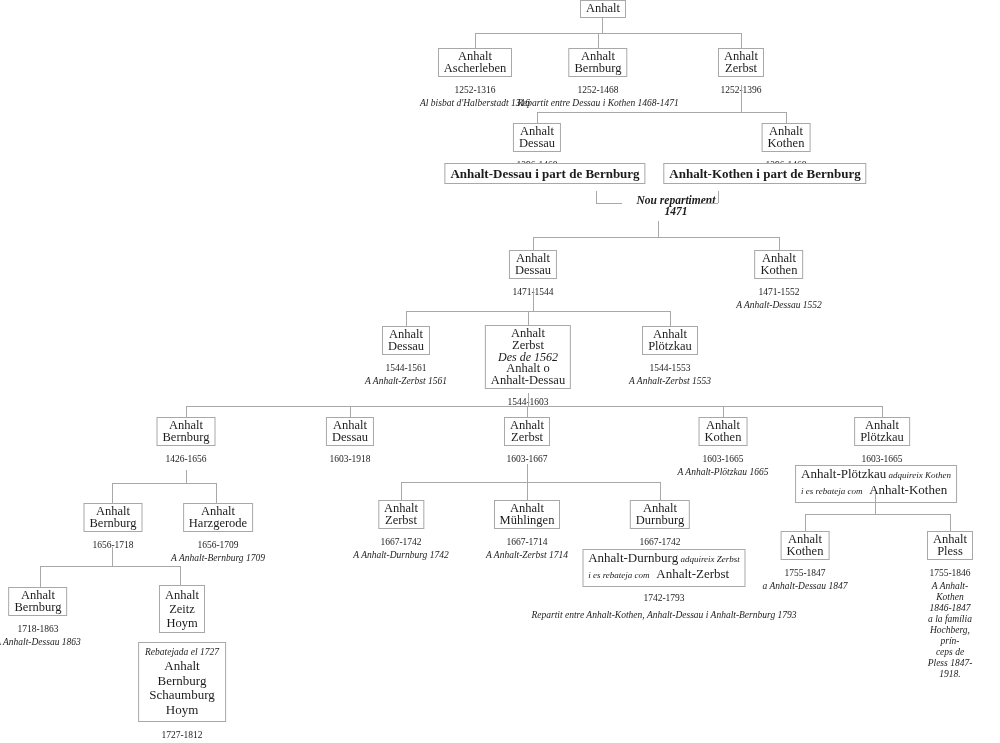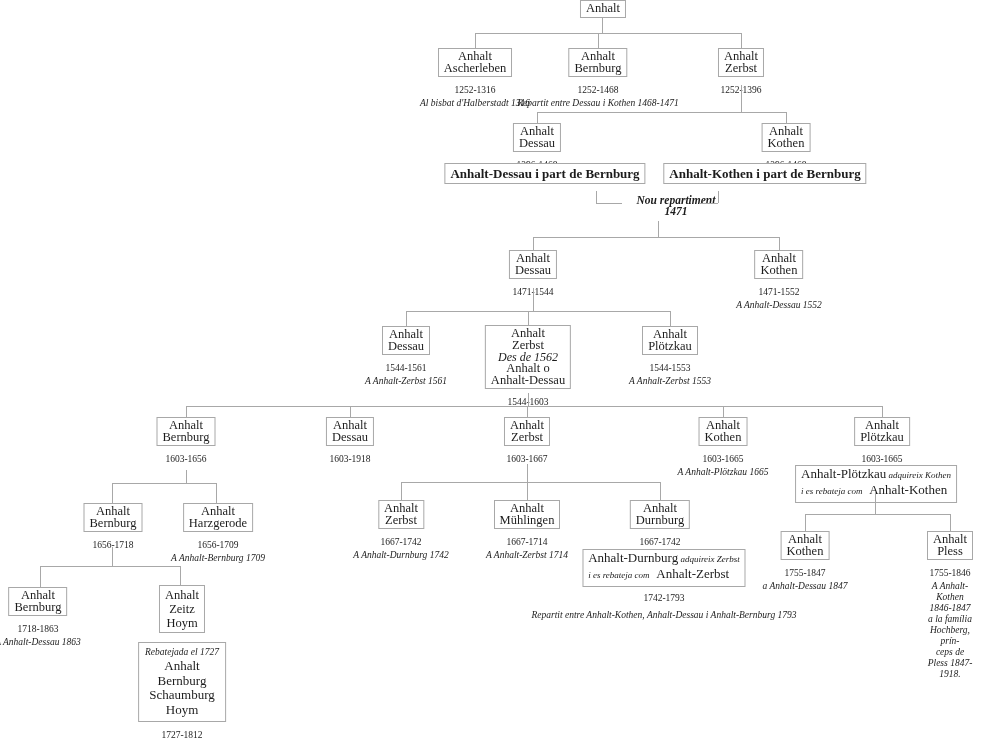--- a/index.html
+++ b/index.html
@@ -113,21 +113,21 @@
   <div class="node" style="left:670px;top:326px">
     <div class="box"><div class="title">Anhalt
 Plötzkau</div></div>
     <div class="date">1544-1553</div>
     <div class="note">A Anhalt-Zerbst 1553</div>
   </div>
 
   <div class="node" style="left:186px;top:417px">
     <div class="box"><div class="title">Anhalt
 Bernburg</div></div>
-    <div class="date">1603-1656</div>
+    <div class="date">1426-1656</div>
   </div>
 
   <div class="node" style="left:350px;top:417px">
     <div class="box"><div class="title">Anhalt
 Dessau</div></div>
     <div class="date">1603-1918</div>
   </div>
 
   <div class="node" style="left:527px;top:417px">
     <div class="box"><div class="title">Anhalt

